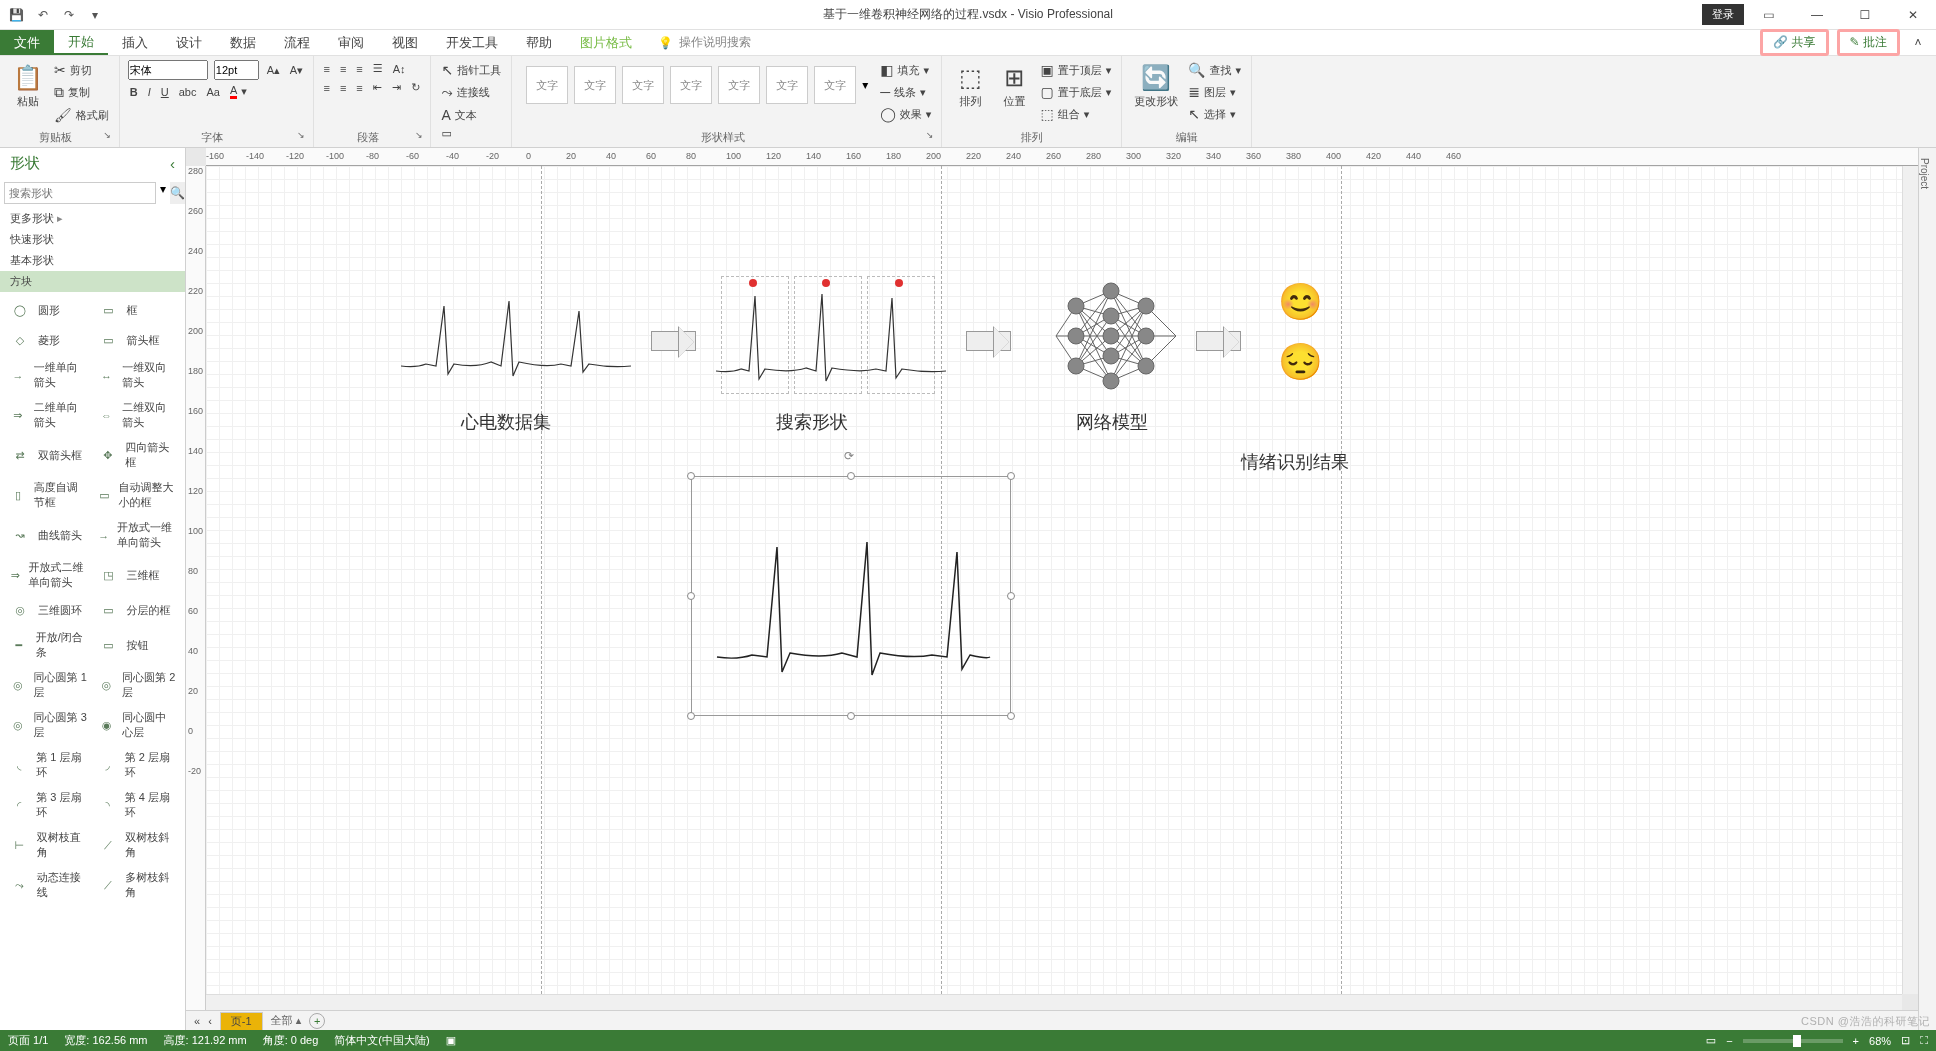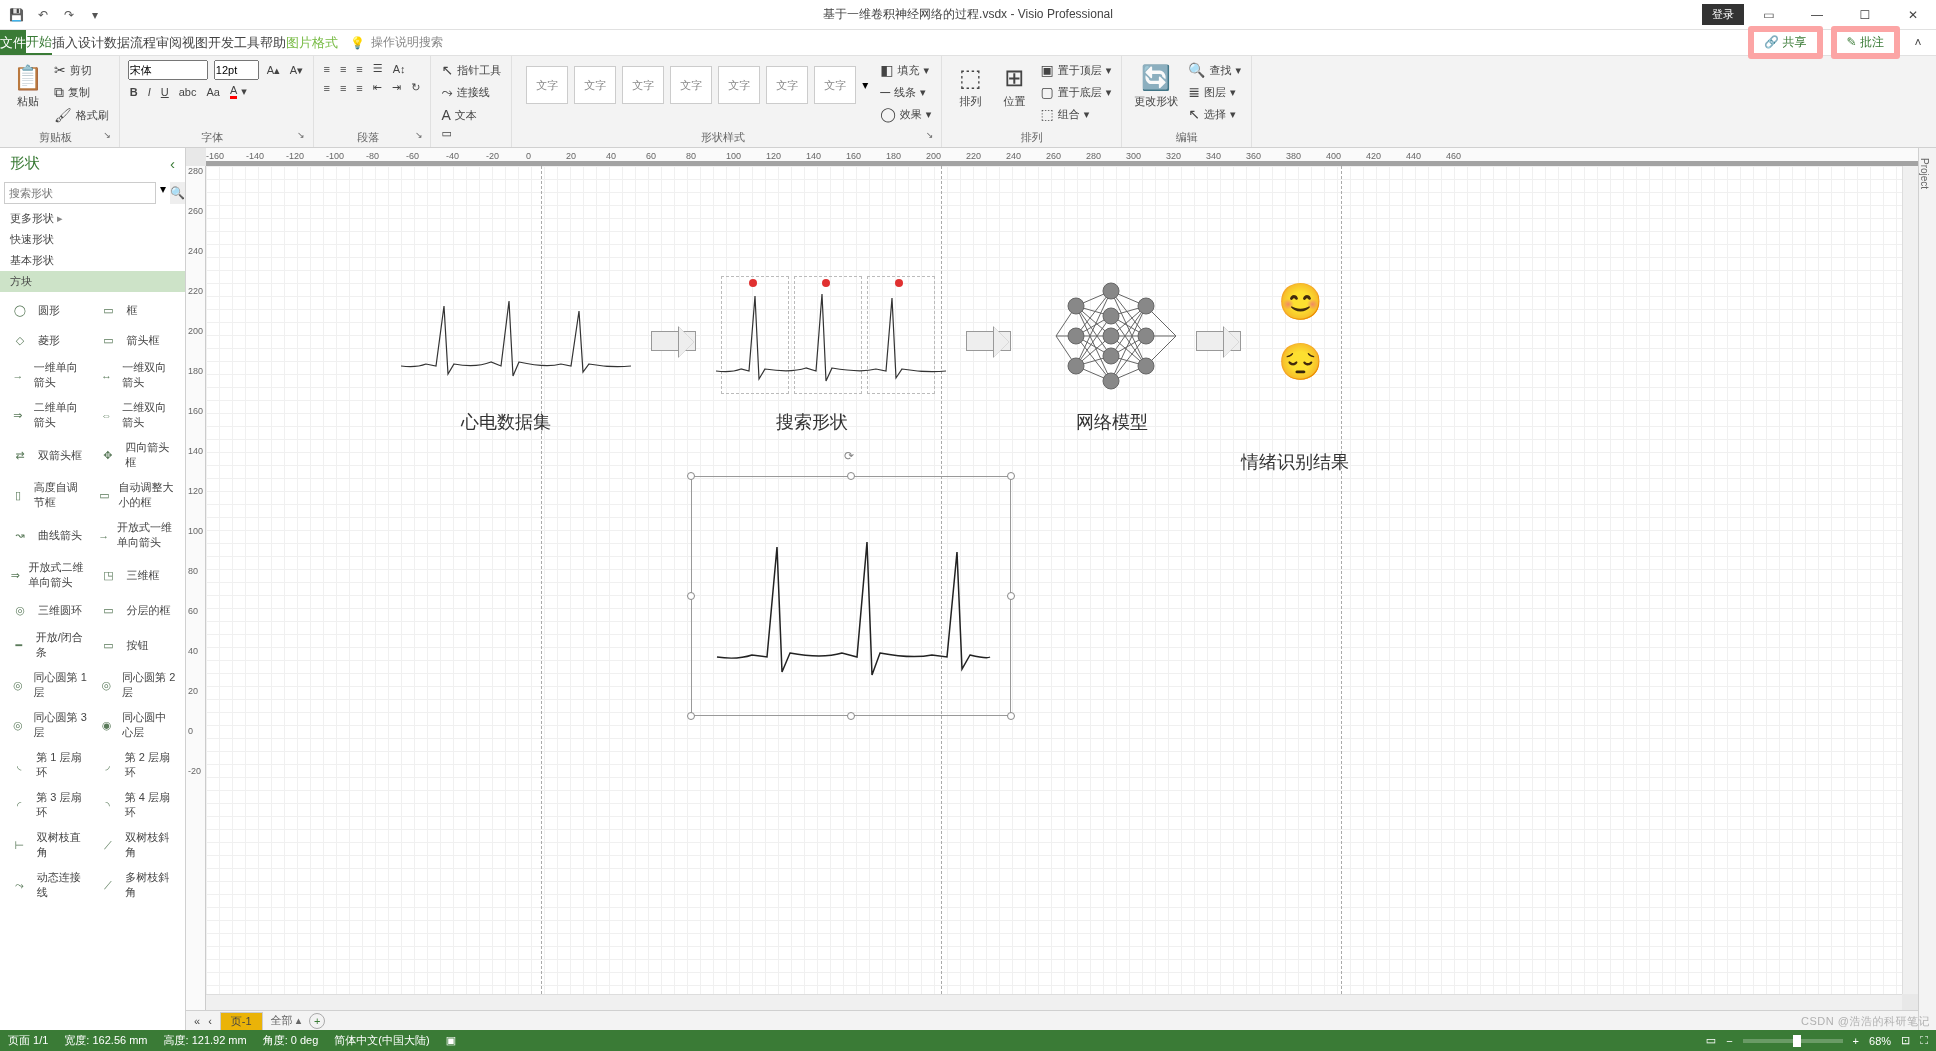--- a/index.html
+++ b/index.html
@@ -9,27 +9,27 @@
 .titlebar { height: 30px; background: #fff; display: flex; align-items: center; position: relative; border-bottom: 1px solid #e1e1e1; }
 .qat { display: flex; gap: 8px; padding-left: 8px; align-items: center; }
 .qat-btn { width: 18px; height: 18px; display: flex; align-items: center; justify-content: center; color: #555; cursor: pointer; }
 .title-center { position: absolute; left: 50%; transform: translateX(-50%); color: #444; font-size: 12px; }
 .title-right { position: absolute; right: 0; display: flex; align-items: center; gap: 2px; }
 .login-btn { background: #333; color: #fff; padding: 3px 10px; font-size: 11px; }
 .win-btn { width: 46px; height: 30px; display: flex; align-items: center; justify-content: center; color: #444; cursor: pointer; }
 
 
 .ribbon-tabs { height: 26px; display: flex; align-items: center; background: #fff; border-bottom: 1px solid #e1e1e1; position: relative; }
-.ribbon-tab { padding: 0 0; height: 100%; display: flex; align-items: center; color: #444; cursor: pointer; font-size: 13px; }
+.ribbon-tab { padding: 0 14px; height: 100%; display: flex; align-items: center; color: #444; cursor: pointer; font-size: 13px; }
 .ribbon-tab.file { background: #3a7b36; color: #fff; }
 .ribbon-tab.active { border-bottom: 2px solid #3a7b36; color: #3a7b36; }
 .ribbon-tab.contextual { color: #7b4; }
 .tell-me { display: flex; align-items: center; gap: 6px; color: #888; margin-left: 12px; }
 .ribbon-right { position: absolute; right: 8px; display: flex; gap: 8px; align-items: center; }
-.share-btn, .annot-btn { border: 6px solid #fca5a5; color: #3a7b36; padding: 2px 10px; border-radius: 3px; font-size: 12px; }
+.share-btn, .annot-btn { border: 3px solid #fca5a5; color: #3a7b36; padding: 2px 10px; border-radius: 3px; font-size: 12px; }
 .collapse-btn { width: 20px; text-align: center; color: #444; }
 
 
 .ribbon { height: 92px; background: #f3f3f3; border-bottom: 1px solid #d0d0d0; display: flex; }
 .group { border-right: 1px solid #e0e0e0; padding: 4px 8px 0 8px; display: flex; flex-direction: column; justify-content: space-between; }
 .group-label { text-align: center; color: #666; font-size: 11px; padding-bottom: 2px; }
 .group-body { flex: 1; display: flex; gap: 4px; align-items: flex-start; }
 .big-btn { display: flex; flex-direction: column; align-items: center; gap: 2px; padding: 4px; color: #444; font-size: 11px; min-width: 40px; }
 .big-btn .ico { font-size: 24px; }
 .small-row { display: flex; gap: 6px; align-items: center; }
@@ -50,21 +50,21 @@
 .search-ico { width: 22px; height: 22px; display: flex; align-items: center; justify-content: center; background: #eee; }
 .shape-cat { padding: 3px 10px; color: #444; font-size: 11px; cursor: pointer; }
 .shape-cat.active { background: #cde3c8; }
 .shape-cat .chev { color: #888; }
 .shape-list { display: grid; grid-template-columns: 1fr 1fr; gap: 2px 4px; padding: 4px 6px; overflow: auto; }
 .shape-item { display: flex; align-items: center; gap: 6px; padding: 4px 2px; font-size: 11px; color: #444; }
 .shape-thumb { width: 24px; height: 20px; display: flex; align-items: center; justify-content: center; color: #5a7a5a; }
 
 
 .canvas-area { position: absolute; top: 148px; left: 186px; right: 18px; bottom: 41px; background: #e8e8e8; }
-.ruler-h { position: absolute; top: 0; left: 20px; right: 0; height: 18px; background: #fafafa; border-bottom: 5px solid #a3a3a3; display: flex; }
+.ruler-h { position: absolute; top: 0; left: 20px; right: 0; height: 18px; background: #fafafa; border-bottom: 1px solid #a3a3a3; display: flex; }
 .ruler-v { position: absolute; top: 18px; left: 0; width: 20px; bottom: 0; background: #fafafa; border-right: 1px solid #ccc; }
 .ruler-tick { position: absolute; font-size: 9px; color: #666; }
 .canvas { position: absolute; top: 18px; left: 20px; right: 16px; bottom: 16px; background: #fff; overflow: hidden; background-image: linear-gradient(#f0f0f0 1px, transparent 1px), linear-gradient(90deg, #f0f0f0 1px, transparent 1px); background-size: 13px 13px; }
 .page-edge-v { position: absolute; top: 0; bottom: 0; width: 0; border-left: 1px dashed #aaa; }
 .scroll-v { position: absolute; top: 18px; right: 0; width: 16px; bottom: 16px; background: #f0f0f0; border-left: 1px solid #ddd; }
 .scroll-h { position: absolute; left: 20px; right: 16px; bottom: 0; height: 16px; background: #f0f0f0; border-top: 1px solid #ddd; }
 
 
 .diag-label { position: absolute; font-size: 18px; color: #333; font-family: "SimSun", serif; }
 .arrow-shape { position: absolute; height: 20px; background: #eee; border: 1px solid #999; }

